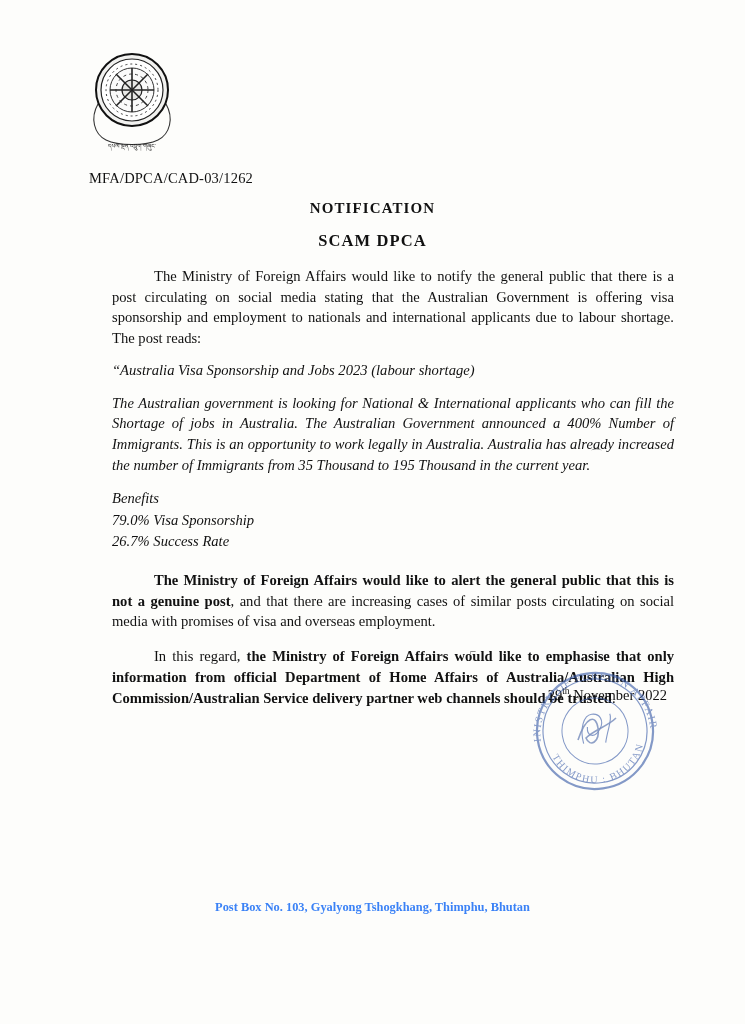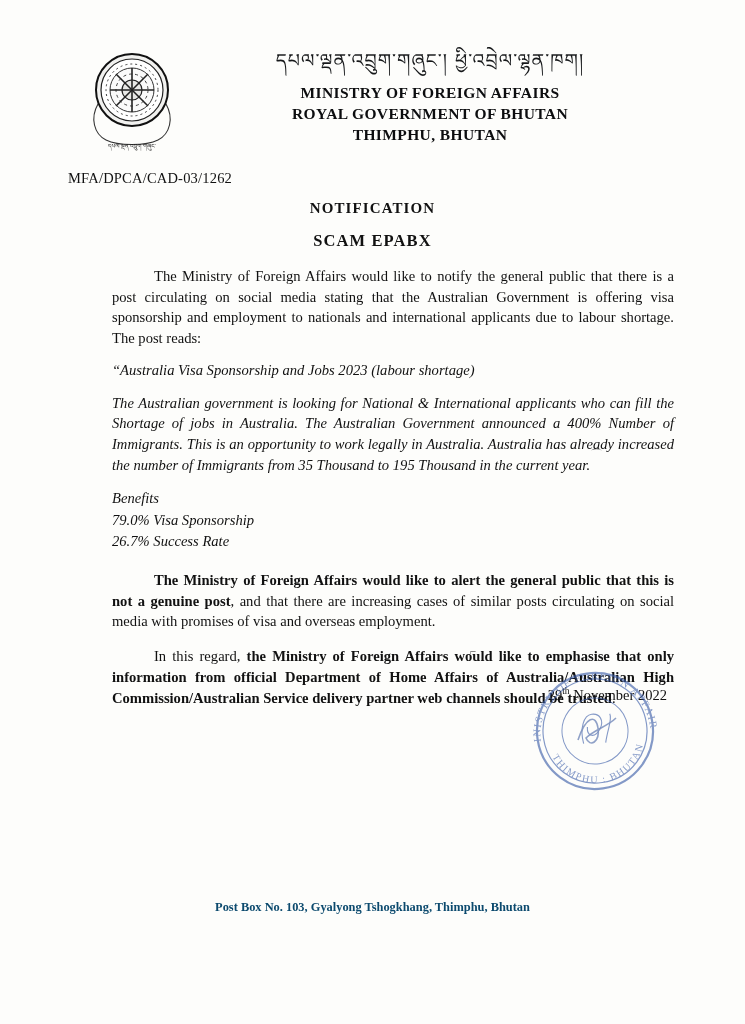--- a/index.html
+++ b/index.html
@@ -58,21 +58,21 @@
     font-weight: bold;
     font-size: 15.5px;
     letter-spacing: 0.4px;
     line-height: 1.35;
     color: #0c0d0f;
   }
 
   
   .ref-no {
     position: absolute;
-    left: 68px;
+    left: 89px;
     top: 170px;
     font-size: 14.5px;
     letter-spacing: 0.2px;
   }
 
   
   .doc-title {
     position: absolute;
     top: 200px;
     left: 0;
@@ -148,21 +148,21 @@
   
   .footer {
     position: absolute;
     left: 0;
     top: 898px;
     width: 745px;
     text-align: center;
     font-size: 12.4px;
     font-weight: bold;
     line-height: 1.55;
-    color: #0c4a6e;
+    color: #3b82f6;
   }
 
   
   .mark {
     position: absolute;
     color: #2b2b2b;
     opacity: .75;
     font-size: 13px;
   }
 </style>
@@ -191,32 +191,26 @@
             <circle cx="60" cy="48" r="16" stroke-dasharray="3 3"></circle>
           </g>
           <path d="M26,62 C18,76 22,92 34,98" stroke="#333" stroke-width="1.1"></path>
           <path d="M94,62 C102,76 98,92 86,98" stroke="#333" stroke-width="1.1"></path>
           <path d="M34,98 C46,104 74,104 86,98" stroke="#333" stroke-width="1.1"></path>
         </g>
         <text x="60" y="106" font-size="6" text-anchor="middle" fill="#1a1a1a" font-family="DejaVu Sans, sans-serif">དཔལ་ལྡན་འབྲུག་གཞུང་</text>
       </svg>
     </div>
 
-    <div class="heading-block">
-      <div class="dzongkha">དཔལ་ལྡན་འབྲུག་གཞུང་།  ཕྱི་འབྲེལ་ལྷན་ཁག།</div>
-      <div class="ministry-line">MINISTRY OF FOREIGN AFFAIRS</div>
-      <div class="ministry-line">ROYAL GOVERNMENT OF BHUTAN</div>
-      <div class="ministry-line">THIMPHU, BHUTAN</div>
-    </div>
   </div>
 
   <div class="ref-no">MFA/DPCA/CAD-03/1262</div>
 
   <div class="doc-title">NOTIFICATION</div>
-  <div class="doc-subtitle">SCAM EPABX</div>
+  <div class="doc-subtitle">SCAM DPCA</div>
 
   <div class="body-wrap">
 
     <p class="para indent">The Ministry of Foreign Affairs would like to notify the general public that there is a post circulating on social media stating that the Australian Government is offering visa sponsorship and employment to nationals and international applicants due to labour shortage. The post reads:</p>
 
     <p class="quote-open">“Australia Visa Sponsorship and Jobs 2023 (labour shortage)</p>
 
     <p class="quote-body">The Australian government is looking for National &amp; International applicants who can fill the Shortage of jobs in Australia. The Australian Government announced a 400% Number of Immigrants. This is an opportunity to work legally in Australia. Australia has already increased the number of Immigrants from 35 Thousand to 195 Thousand in the current year.</p>
 
     <div class="benefits-block">

